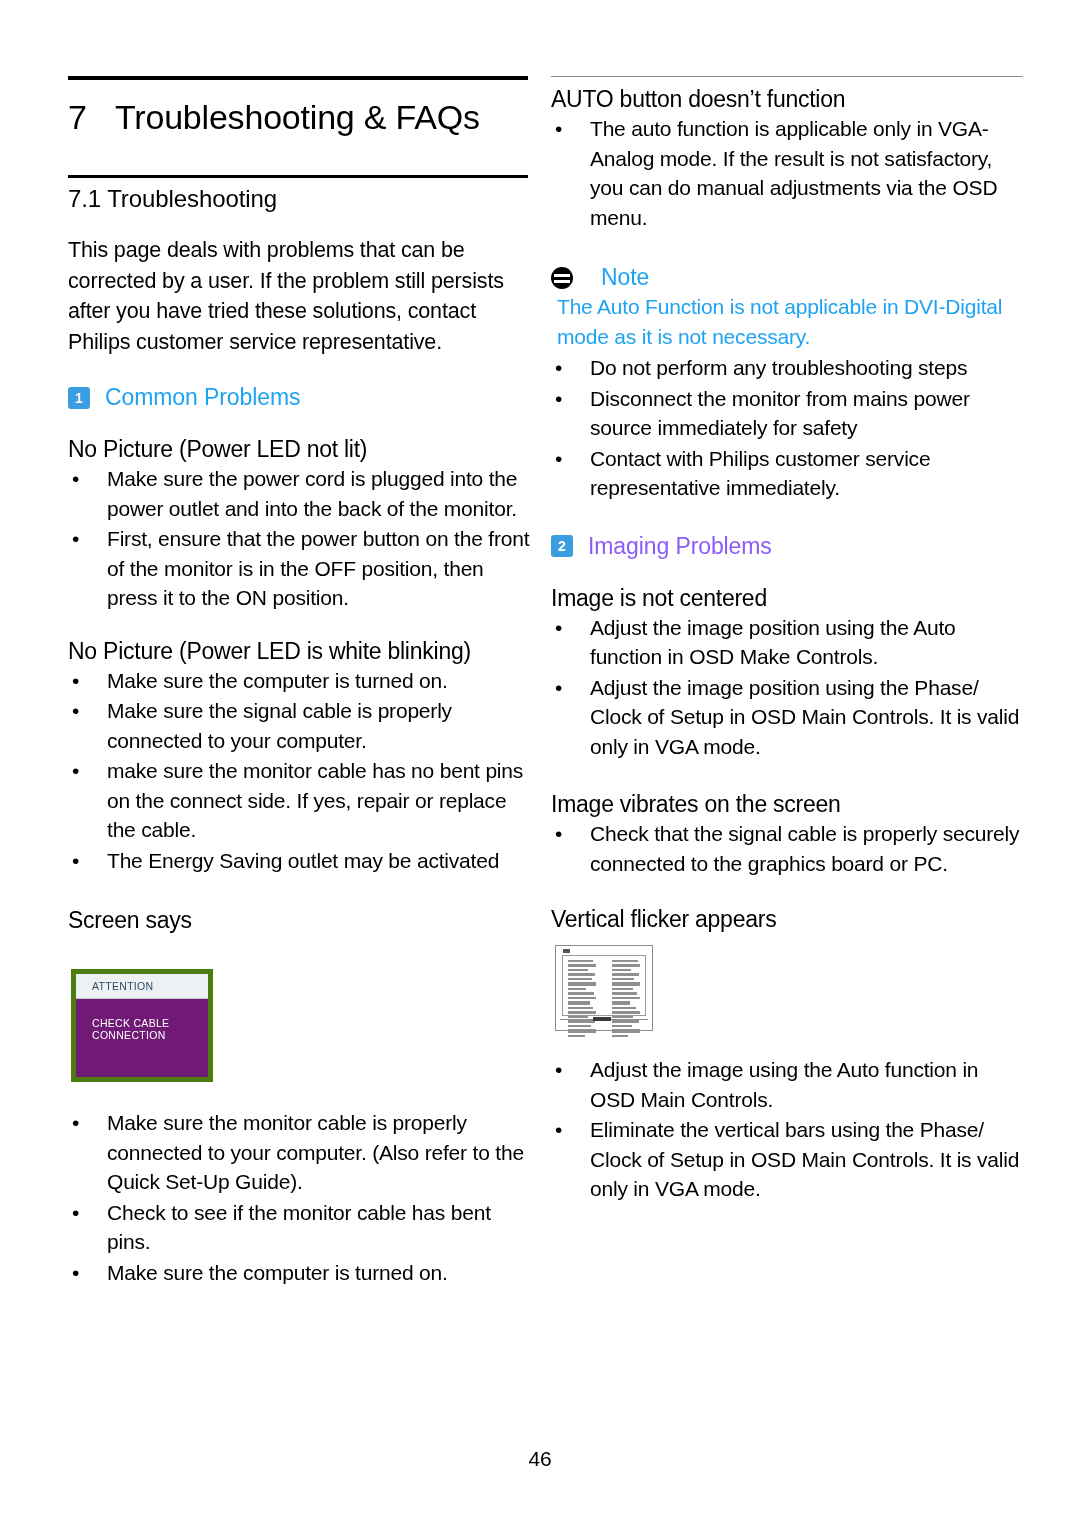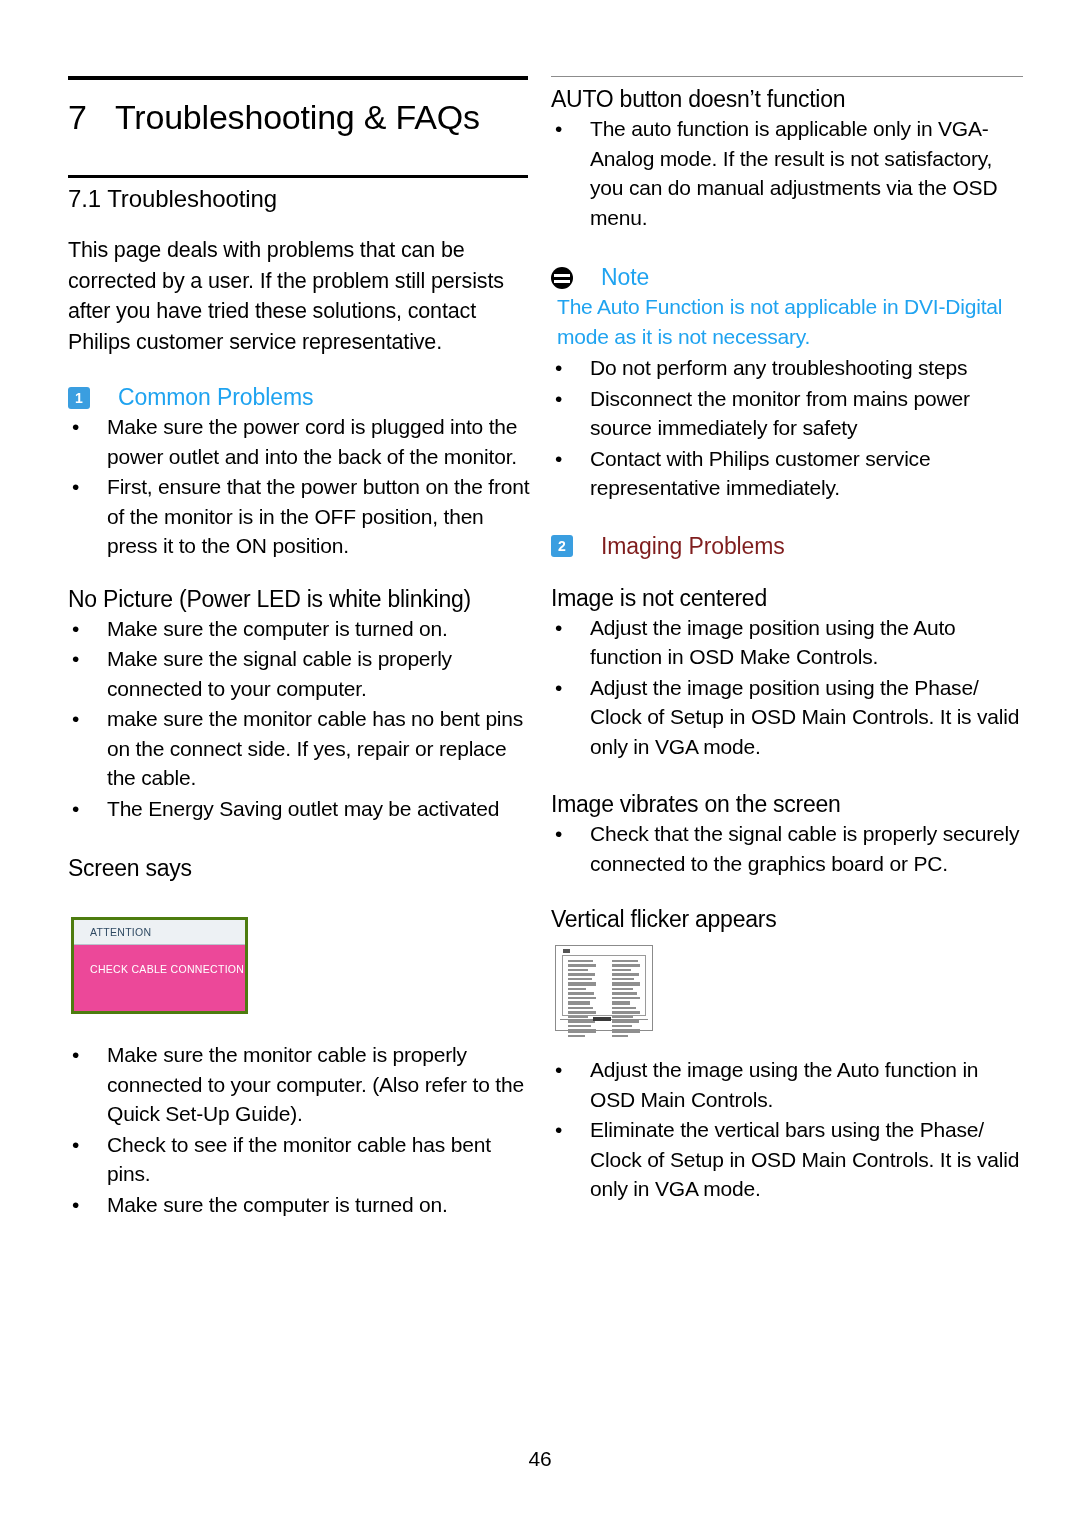--- a/index.html
+++ b/index.html
@@ -86,21 +86,21 @@
     color: #ffffff;
     font-size: 14px;
     font-weight: bold;
     display: flex;
     align-items: center;
     justify-content: center;
     flex: 0 0 auto;
   }
   .blue-label {
     font-size: 23px;
-    margin-left: 28px;
+    margin-left: 15px;
     letter-spacing: -0.1px;
     text-align: center;
   }
 
   
   .sub-head {
     font-size: 23px;
     font-weight: normal;
     margin: 25px 0 1px 0;
     letter-spacing: -0.25px;
@@ -160,22 +160,22 @@
     font-size: 21px;
     line-height: 30px;
     margin-top: 1px;
     margin-left: 6px;
     letter-spacing: -0.2px;
   }
 
   
   .osd-figure {
     margin: 35px 0 0 3px;
-    width: 177px;
-    border: 3px solid #4d7c0f;
+    width: 142px;
+    border: 5px solid #4d7c0f;
     box-sizing: border-box;
   }
   .osd-title {
     background: #edf1f4;
     border-bottom: 1px solid #b9c4cd;
     font-size: 10.5px;
     letter-spacing: 0.3px;
     color: #2f4a63;
     padding: 6px 0 6px 16px;
   }
@@ -262,38 +262,39 @@
 
     <h2 class="section-title">7.1 Troubleshooting</h2>
 
     <p class="intro">This page deals with problems that can be corrected by a user. If the problem still persists after you have tried these solutions, contact Philips customer service representative.</p>
 
     <div class="blue-head">
       <span class="blue-badge" style="background: rgb(58, 158, 224);">1</span>
       <span class="blue-label" style="color: rgb(31, 163, 240);">Common Problems</span>
     </div>
 
+    <h3 class="sub-head">No Picture (Power LED not lit)</h3>
     <ul class="bullets">
       <li><span class="dot">•</span><span>Make sure the power cord is plugged into the power outlet and into the back of the monitor.</span></li>
       <li><span class="dot">•</span><span>First, ensure that the power button on the front of the monitor is in the OFF position, then press it to the ON position.</span></li>
     </ul>
 
     <h3 class="sub-head">No Picture (Power LED is white blinking)</h3>
     <ul class="bullets">
       <li><span class="dot">•</span><span>Make sure the computer is turned on.</span></li>
       <li><span class="dot">•</span><span>Make sure the signal cable is properly connected to your computer.</span></li>
       <li><span class="dot">•</span><span>make sure the monitor cable has no bent pins on the connect side. If yes, repair or replace the cable.</span></li>
       <li><span class="dot">•</span><span>The Energy Saving outlet may be activated</span></li>
     </ul>
 
     <h3 class="sub-head" style="margin-top:32px">Screen says</h3>
 
     <div class="osd-figure">
       <div class="osd-title" style="background: rgb(237, 241, 244);">ATTENTION</div>
-      <div class="osd-body" style="background: #ec4899;">CHECK CABLE CONNECTION</div>
+      <div class="osd-body" style="background: #701a75;">CHECK CABLE CONNECTION</div>
     </div>
 
     <ul class="bullets" style="margin-top:26px">
       <li><span class="dot">•</span><span>Make sure the monitor cable is properly connected to your computer. (Also refer to the Quick Set-Up Guide).</span></li>
       <li><span class="dot">•</span><span>Check to see if the monitor cable has bent pins.</span></li>
       <li><span class="dot">•</span><span>Make sure the computer is turned on.</span></li>
     </ul>
   </div>
 
   <div class="col col-right">
@@ -317,21 +318,21 @@
     </div>
 
     <ul class="bullets">
       <li><span class="dot">•</span><span>Do not perform any troubleshooting steps</span></li>
       <li><span class="dot">•</span><span>Disconnect the monitor from mains power source immediately for safety</span></li>
       <li><span class="dot">•</span><span>Contact with Philips customer service representative immediately.</span></li>
     </ul>
 
     <div class="blue-head" style="margin-top:30px">
       <span class="blue-badge" style="background: rgb(58, 158, 224);">2</span>
-      <span class="blue-label" style="color: #7f1d1d;">Imaging Problems</span>
+      <span class="blue-label" style="color: #8b5cf6;">Imaging Problems</span>
     </div>
 
     <h3 class="sub-head">Image is not centered</h3>
     <ul class="bullets">
       <li><span class="dot">•</span><span>Adjust the image position using the Auto function in OSD Make Controls.</span></li>
       <li><span class="dot">•</span><span>Adjust the image position using the Phase/ Clock of Setup in OSD Main Controls.  It is valid only in VGA mode.</span></li>
     </ul>
 
     <h3 class="sub-head" style="margin-top:30px">Image vibrates on the screen</h3>
     <ul class="bullets">

